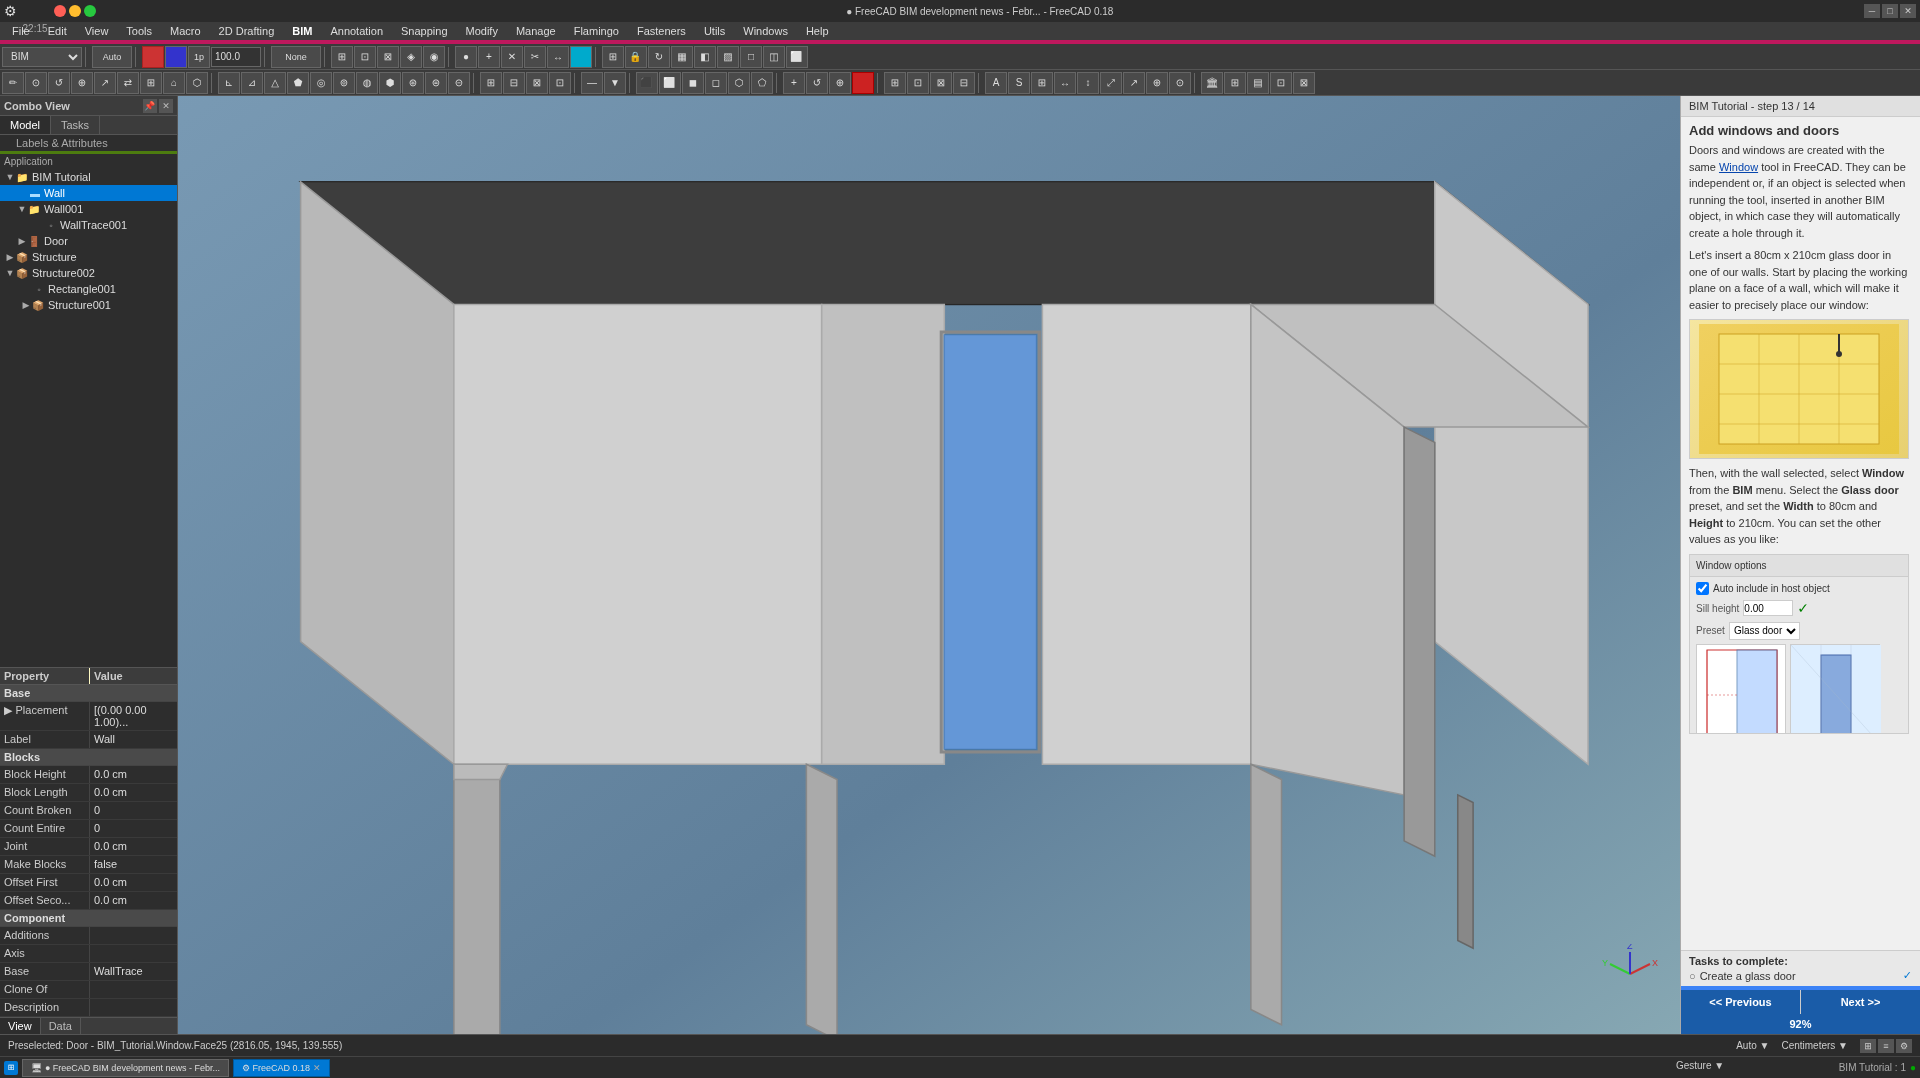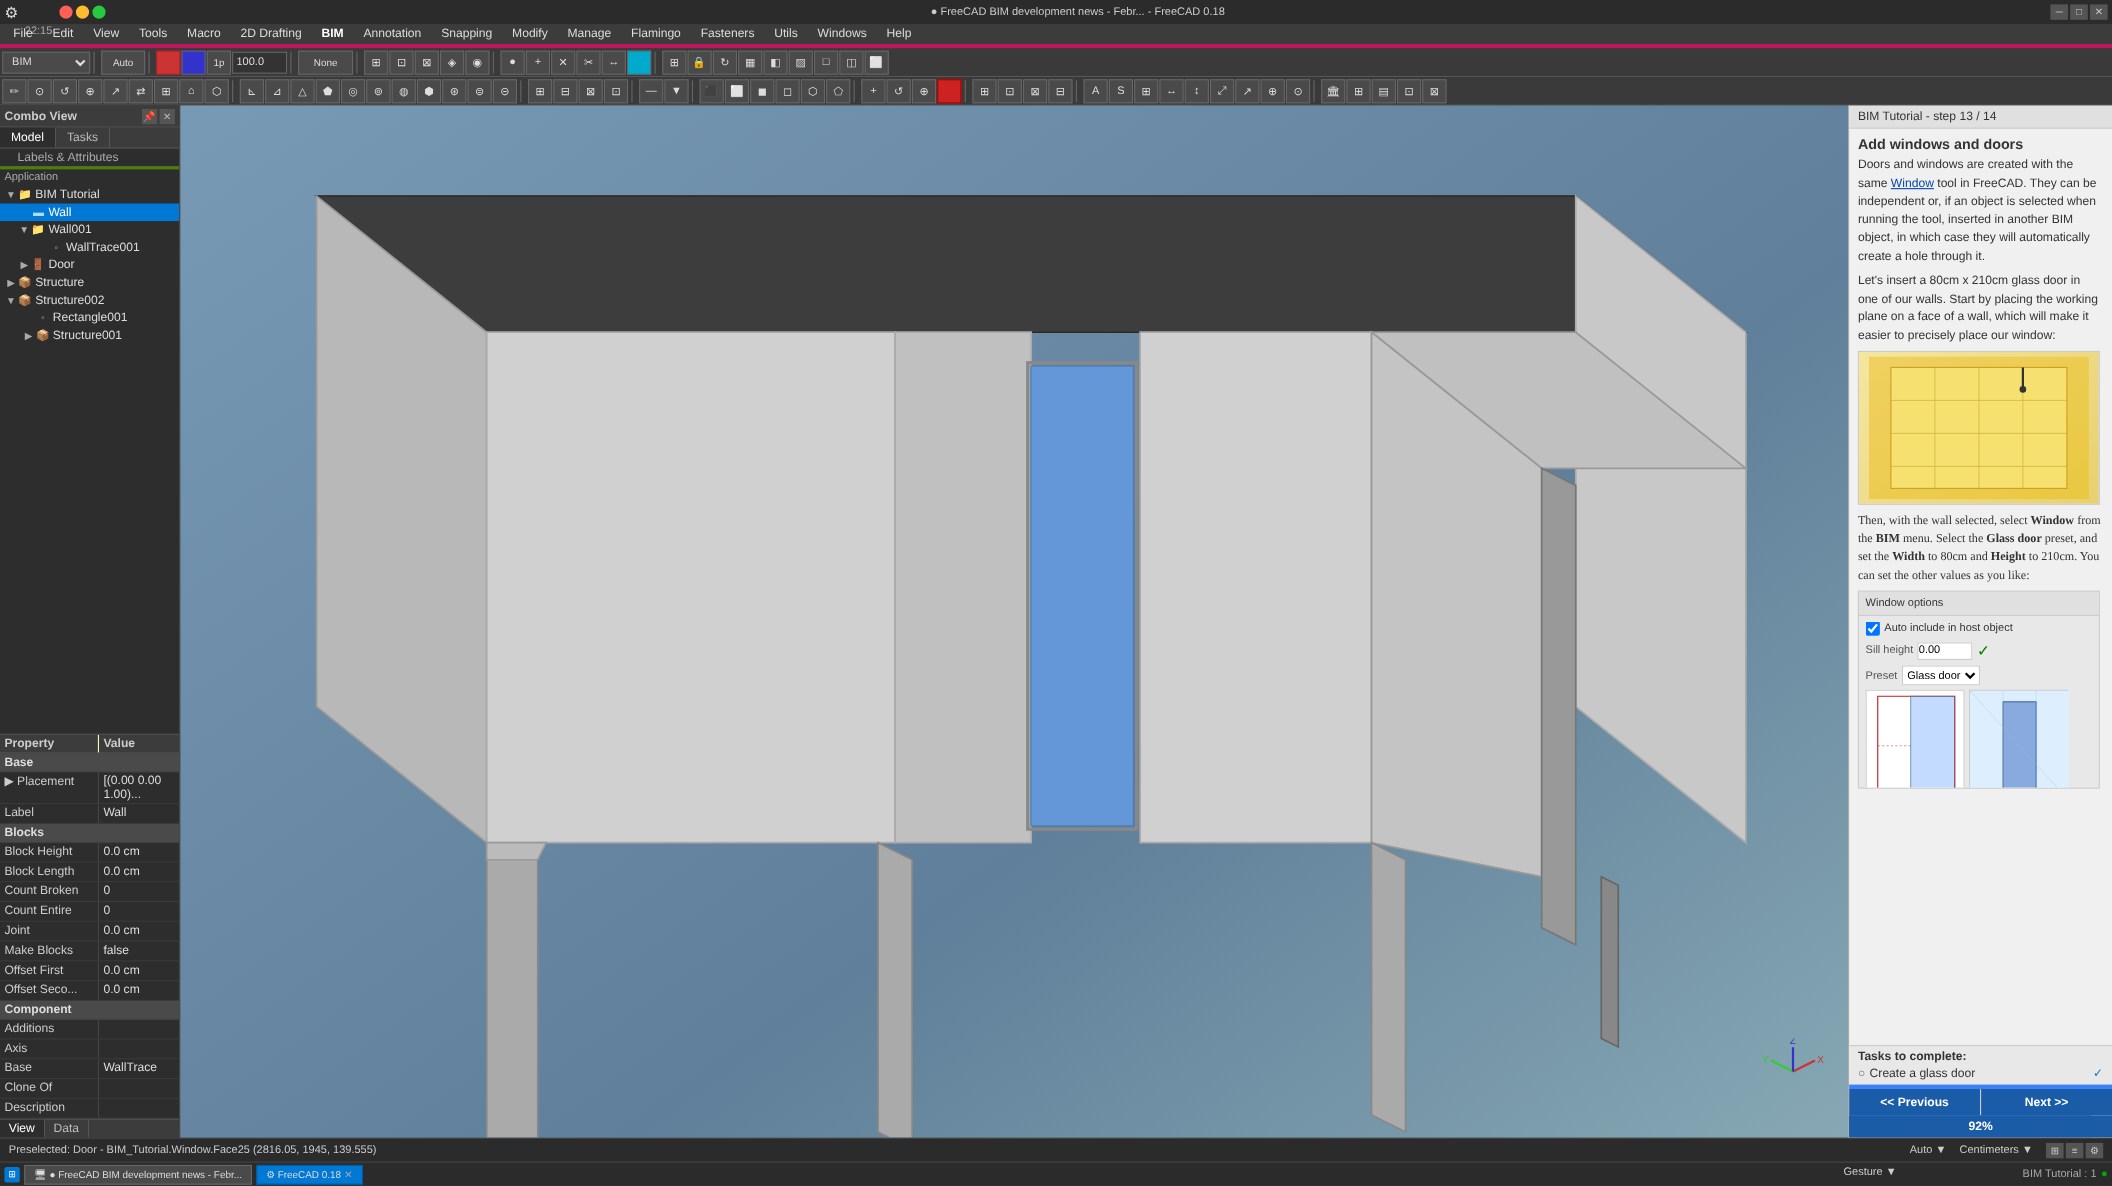--- a/index.html
+++ b/index.html
@@ -60,21 +60,21 @@
     }
 
     
     #main-layout {
       display: flex;
       height: calc(1078px - 22px - 22px - 26px - 26px - 22px - 22px);
     }
 
     
     #left-panel {
-      width: 164px;
+      width: 178px;
       background: #2d2d2d;
       border-right: 1px solid #555;
       display: flex;
       flex-direction: column;
       overflow: hidden;
     }
     #combo-view-header {
       height: 20px;
       background: #3c3c3c;
       display: flex;
@@ -733,21 +733,21 @@
           <line x1="20" y1="100" x2="180" y2="100" stroke="#cca020" stroke-width="0.5"></line>
           <line x1="60" y1="10" x2="60" y2="120" stroke="#cca020" stroke-width="0.5"></line>
           <line x1="100" y1="10" x2="100" y2="120" stroke="#cca020" stroke-width="0.5"></line>
           <line x1="140" y1="10" x2="140" y2="120" stroke="#cca020" stroke-width="0.5"></line>
 
           <line x1="140" y1="30" x2="140" y2="10" stroke="#333" stroke-width="2" marker-end="url(#arrow)"></line>
           <circle cx="140" cy="30" r="3" fill="#333"></circle>
         </svg>
       </div>
 
-      <p style="margin-bottom:6px;font-family:Liberation Serif, serif;">
+      <p style="margin-bottom:6px;">
         Then, with the wall selected, select <strong>Window</strong> from the <strong>BIM</strong> menu. Select the <strong>Glass door</strong> preset, and set the <strong>Width</strong> to 80cm and <strong>Height</strong> to 210cm. You can set the other values as you like:
       </p>
 
       <div class="window-opts-img">
         <div style="background:#e0e0e0;padding:3px 6px;font-size:10px;font-weight:normal;border-bottom:1px solid #ccc;">Window options</div>
         <div style="padding:4px 6px;font-size:10px;">
           <div style="display:flex;align-items:center;gap:4px;margin-bottom:2px;">
             <input type="checkbox" checked="" style="">
             <span>Auto include in host object</span>
           </div>

